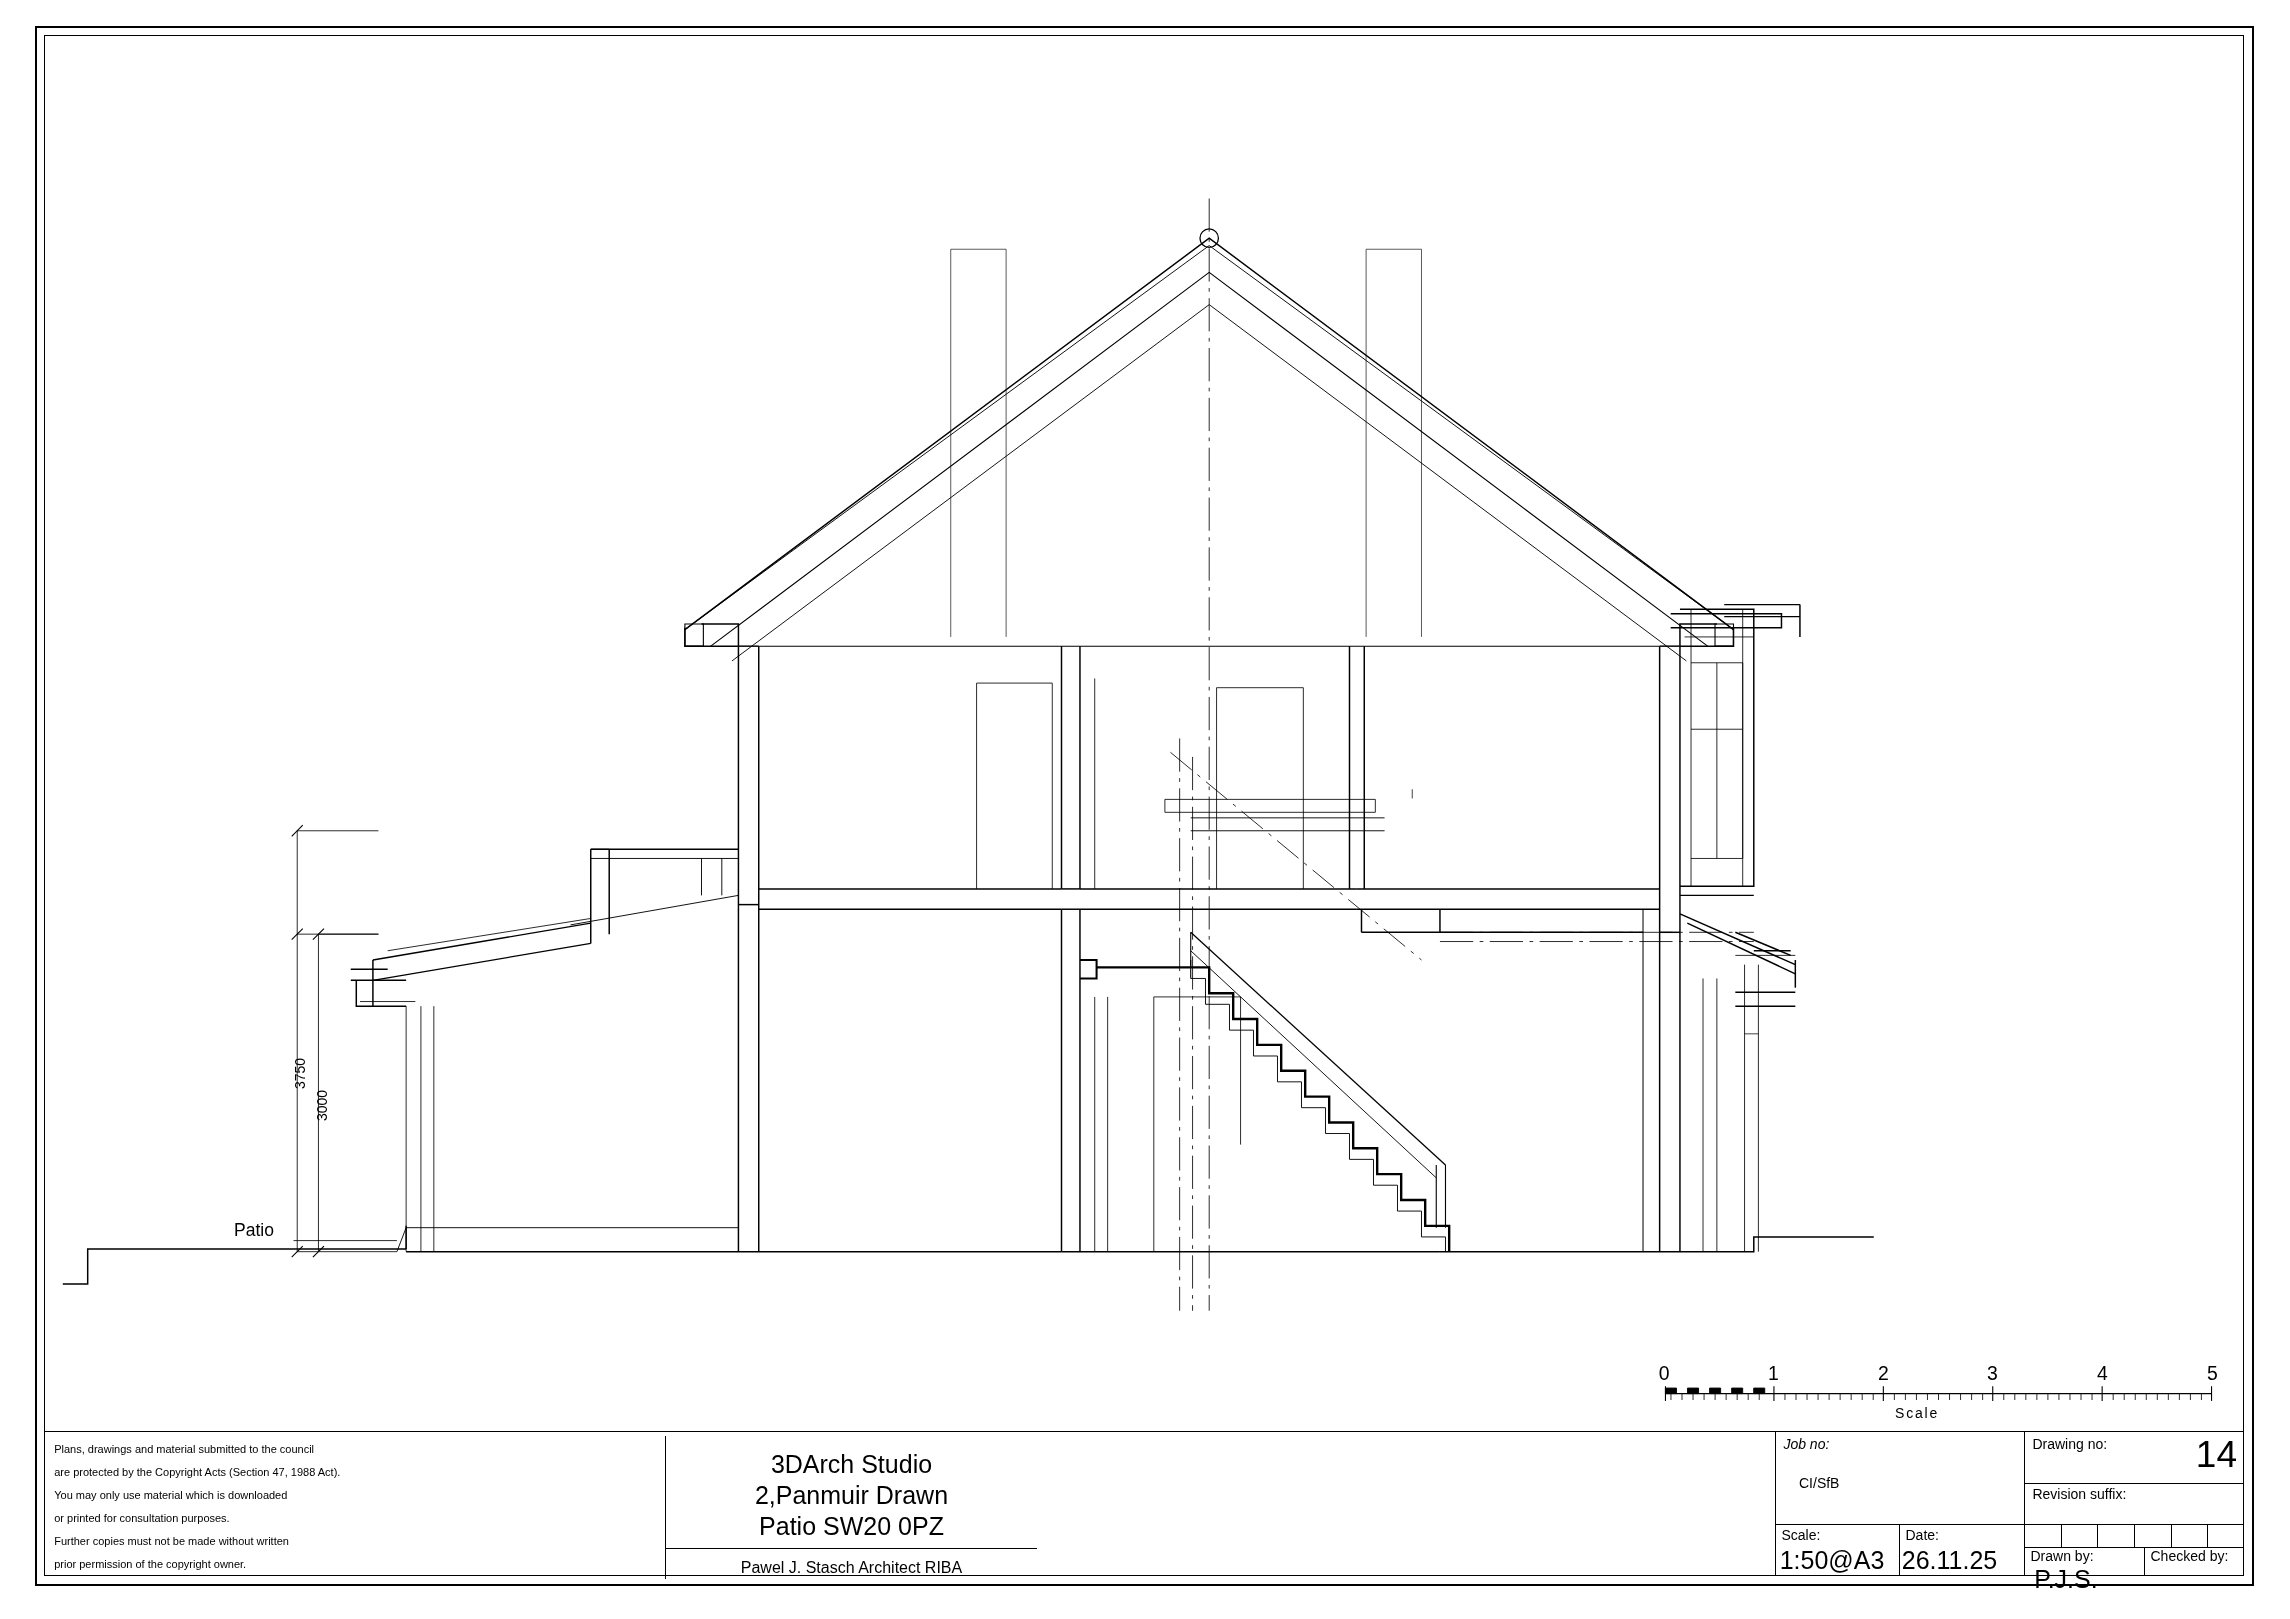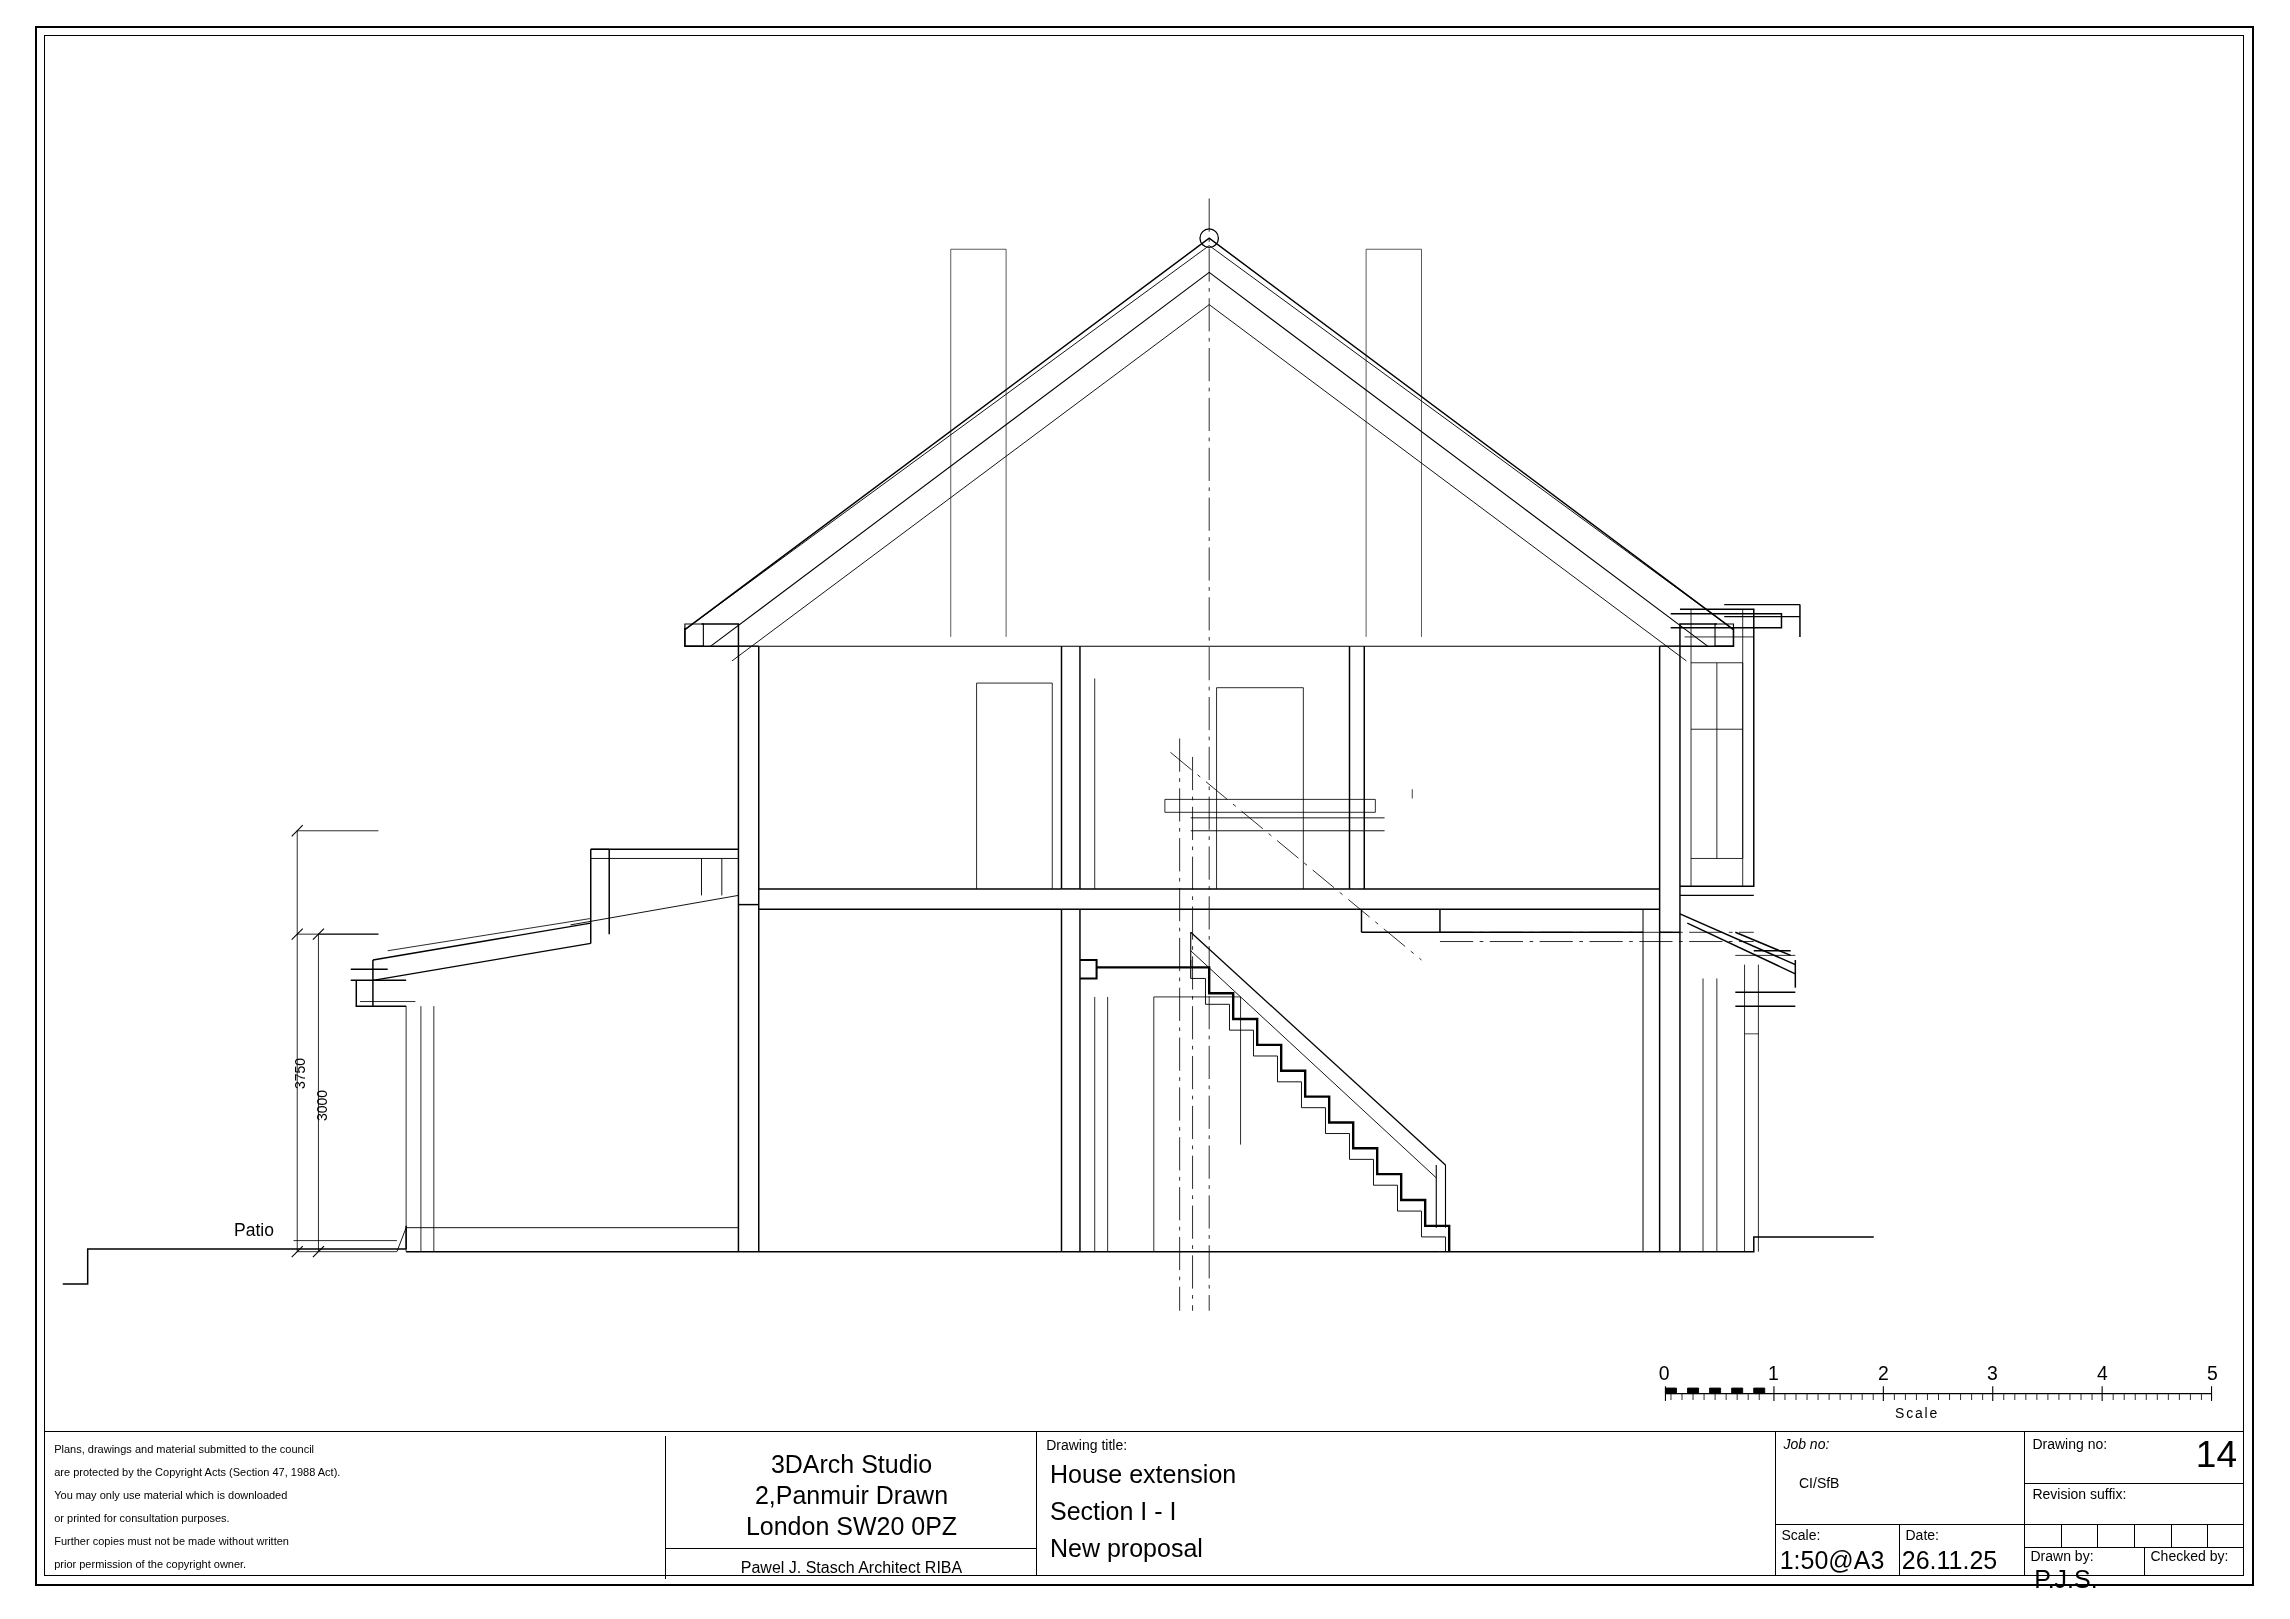--- a/index.html
+++ b/index.html
@@ -314,31 +314,25 @@
         <div>or printed for consultation purposes.</div>
         <div>Further copies must not be made without written</div>
         <div>prior permission of the copyright owner.</div>
       </div>
     </div>
 
     <div class="tb-cell" style="left:620px;top:4px;width:371px;height:143px;">
       <div class="studio">
         <div>3DArch Studio</div>
         <div>2,Panmuir Drawn</div>
-        <div>London SW20 0PZ</div>
+        <div>Patio SW20 0PZ</div>
         <div class="arch">Pawel J. Stasch Architect RIBA</div>
       </div>
     </div>
 
-    <div class="tb-cell" style="left:991px;top:0;width:360px;height:143px;">
-      <div class="tb-label dt" style="left:9.2px;top:5.5px;">Drawing title:</div>
-      <div class="big dt" style="left:13px;top:26px;">House extension</div>
-      <div class="big dt" style="left:13px;top:63px;">Section I - I</div>
-      <div class="big dt" style="left:13px;top:100px;">New proposal</div>
-    </div>
 
 
     <div class="tb-cell" style="left:1730px;top:0;width:249px;height:92px;">
       <div class="tb-label dt" style="left:7.4px;top:4.6px;font-style:italic;">Job no:</div>
       <div class="tb-label dt" style="left:23px;top:44px;">CI/SfB</div>
     </div>
 
     <div class="tb-cell" style="left:1979px;top:0;width:220px;height:51px;">
       <div class="tb-label dt" style="left:7.4px;top:4.6px;">Drawing no:</div>
       <div class="dwgno dt" style="left:138px;top:1.8px;width:74px;">14</div>

